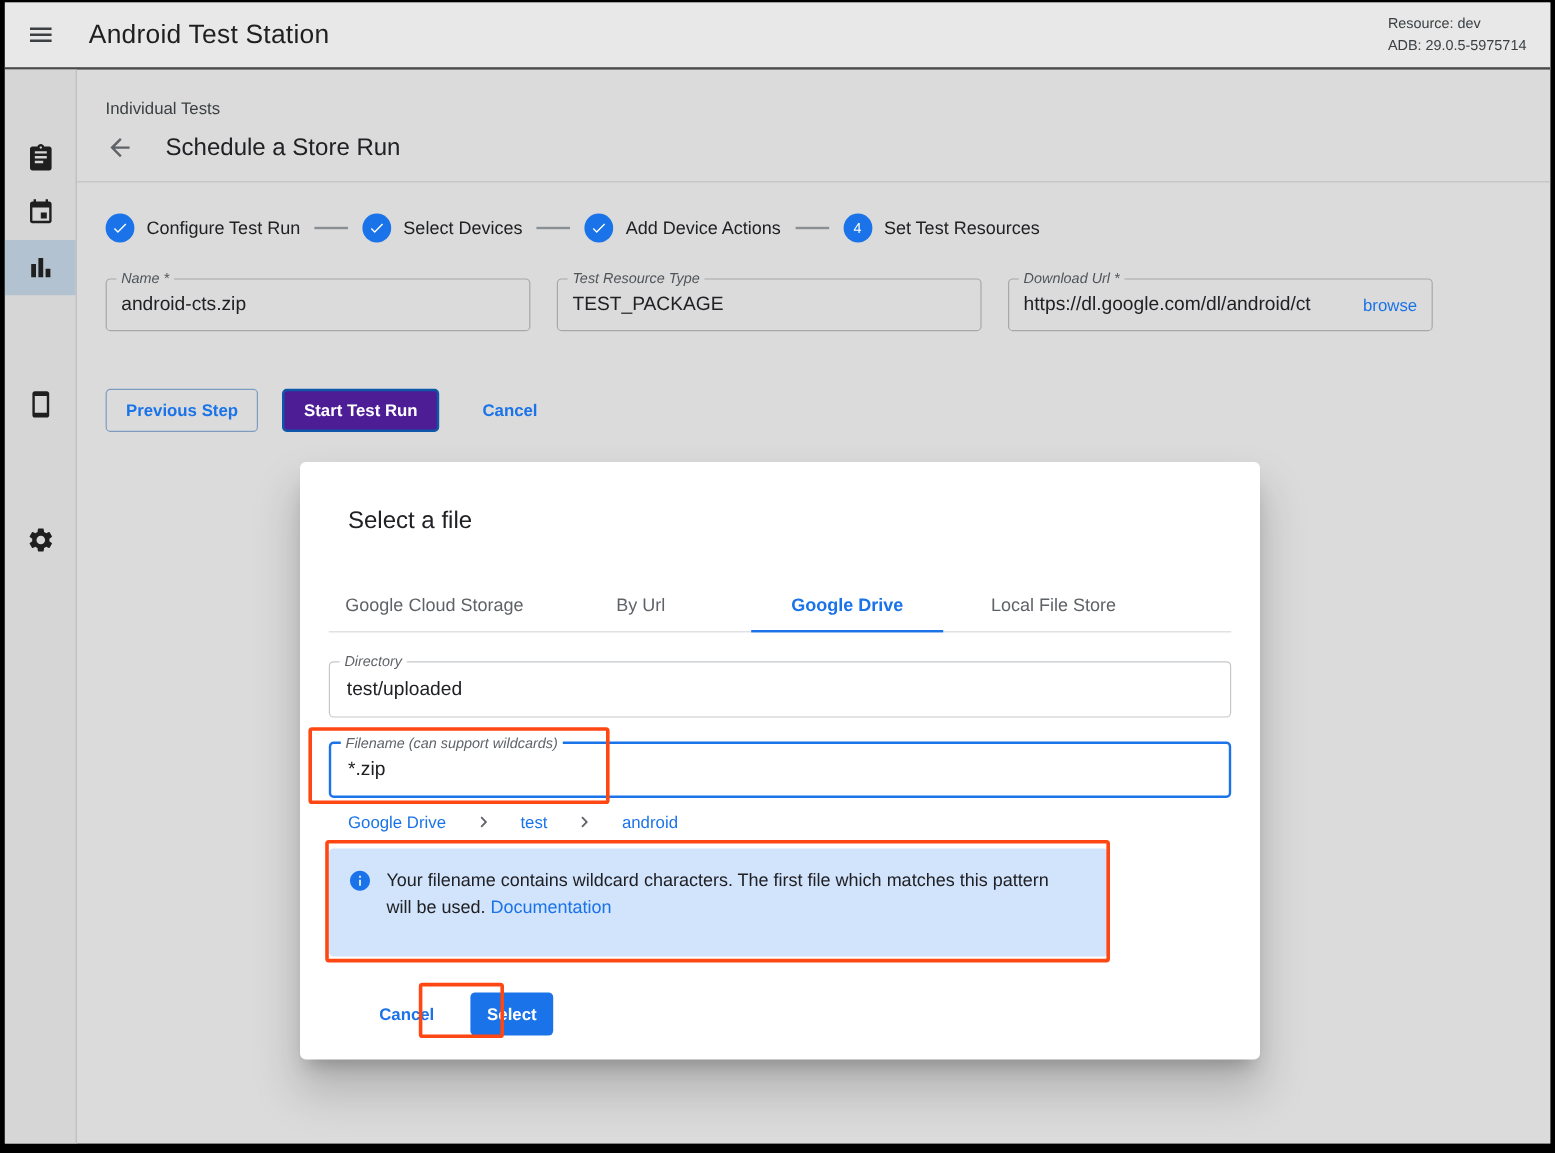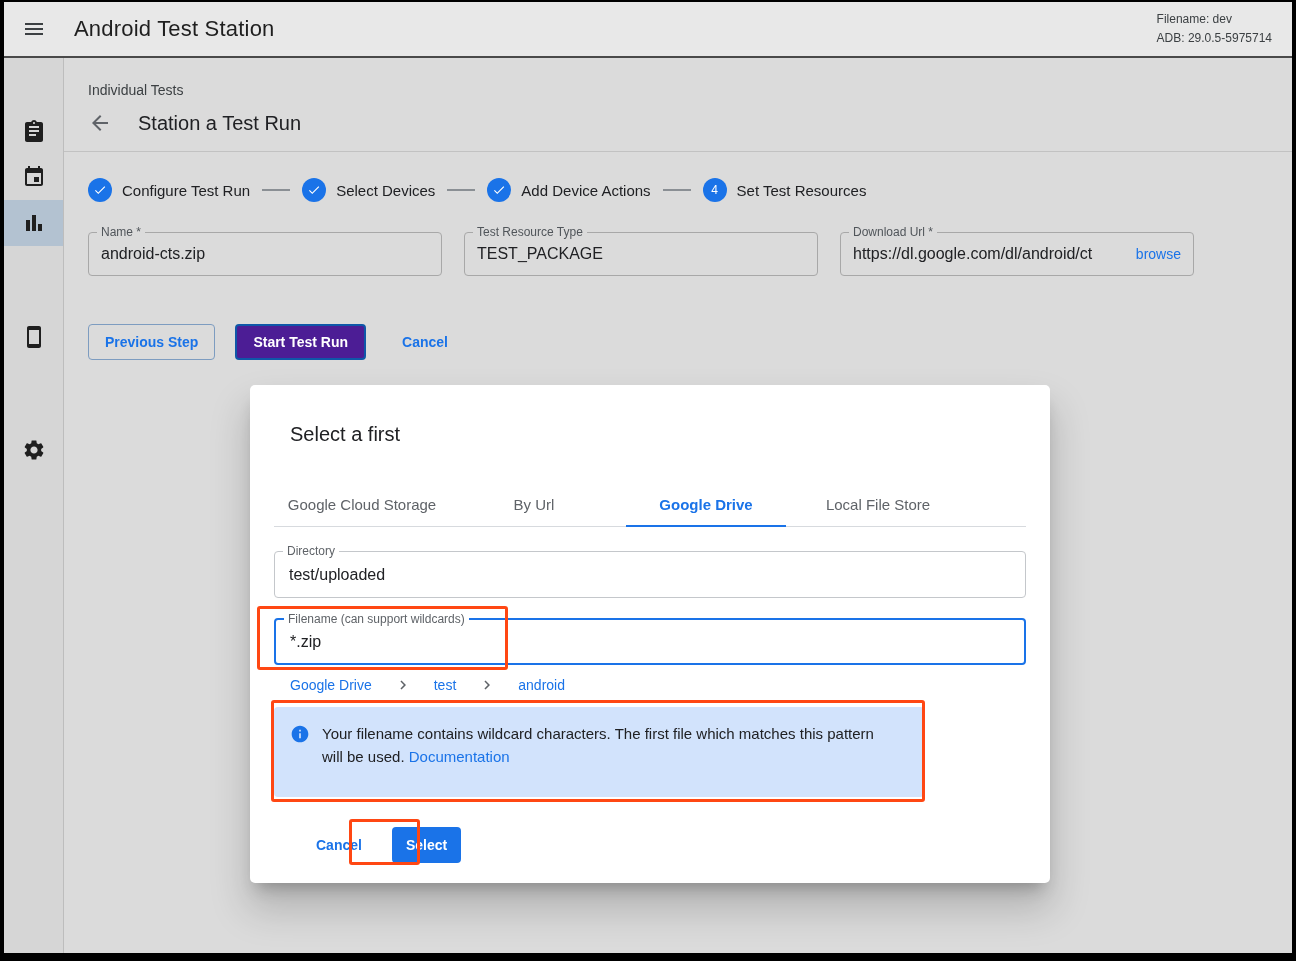--- a/index.html
+++ b/index.html
@@ -35,21 +35,21 @@
   .stepper { display:flex; align-items:center; margin-top:26px; }
   .step { display:flex; align-items:center; }
   .step-circle { width:24px; height:24px; border-radius:50%; background:#1a73e8; color:#fff; display:flex; align-items:center; justify-content:center; font-size:12px; flex:0 0 auto; }
   .step-circle svg { width:14px; height:14px; fill:#fff; }
   .step-label { margin-left:10px; font-size:15px; color:#202124; white-space:nowrap; }
   .step-connector { width:28px; height:2px; background:#8a8f94; margin:0 12px; }
 
   
   .fields { display:flex; gap:22px; margin-top:30px; }
   .field { position:relative; width:354px; height:44px; border:1px solid #a8a8a8; border-radius:4px; background:#dbdbdb; display:flex; align-items:center; padding:0 12px; }
-  .field-label { position:absolute; top:-8px; left:8px; font-size:12px; color:#50555a; background:#dbdbdb; padding:0 4px; white-space:nowrap; }
+  .field-label { position:absolute; top:-8px; left:8px; font-size:12px; color:#50555a; background:#dbdbdb; padding:0 4px; white-space:nowrap;font-style:italic; }
   .field-value { font-size:16px; color:#202124; border:none; outline:none; background:transparent; white-space:nowrap; overflow:hidden; flex:1; min-width:0; font-family:"Liberation Sans", sans-serif; }
   .browse-link { margin-left:8px; flex:0 0 auto; color:#1a73e8; font-size:14px; cursor:pointer; }
 
   
   .actions { display:flex; align-items:center; margin-top:48px; }
   .btn { height:36px; border-radius:4px; font-size:14px; font-weight:700; font-family:"Liberation Sans", sans-serif; cursor:pointer; }
   .btn-outline { padding:0 16px; background:transparent; border:1px solid #7d9cc0; color:#1a73e8; }
   .btn-primary-dark { margin-left:20px; padding:0 16px; background:#4c1d95; border:2px solid #0f57a8; color:#fff; }
   .btn-text { margin-left:36px; background:none; border:none; color:#1a73e8; font-size:14px; font-weight:700; cursor:pointer; font-family:"Liberation Sans", sans-serif; }
 
@@ -96,21 +96,21 @@
   <div class="app">
 
     <div class="header">
       <div class="icon-btn">
         <svg viewBox="0 0 24 24">
             <path d="M3 18h18v-2H3v2zm0-5h18v-2H3v2zm0-7v2h18V6H3z"></path>
           </svg>
       </div>
       <div class="app-title">Android Test Station</div>
       <div class="version-block">
-        <div>Filename: dev</div>
+        <div>Resource: dev</div>
         <div>ADB: 29.0.5-5975714</div>
       </div>
     </div>
 
     <div class="body">
 
       <div class="sidebar">
         <div class="side-item">
           <svg viewBox="0 0 24 24">
               <path d="M19 3h-4.18C14.4 1.84 13.3 1 12 1c-1.3 0-2.4.84-2.82 2H5c-1.1 0-2 .9-2 2v16c0 1.1.9 2 2 2h14c1.1 0 2-.9 2-2V5c0-1.1-.9-2-2-2zm-7 0c.55 0 1 .45 1 1s-.45 1-1 1-1-.45-1-1 .45-1 1-1zm2 14H7v-2h7v2zm3-4H7v-2h10v2zm0-4H7V7h10v2z"></path>
@@ -139,21 +139,21 @@
       </div>
 
       <div class="main">
         <div class="section-label">Individual Tests</div>
         <div class="title-row">
           <div class="back-btn">
             <svg viewBox="0 0 24 24">
                 <path d="M20 11H7.83l5.59-5.59L12 4l-8 8 8 8 1.41-1.41L7.83 13H20v-2z"></path>
               </svg>
           </div>
-          <div class="page-title">Station a Test Run</div>
+          <div class="page-title">Schedule a Store Run</div>
         </div>
         <div class="head-divider"></div>
 
         <div class="stepper">
           <div class="step">
             <div class="step-circle">
                 <svg viewBox="0 0 24 24">
                   <path d="M9 16.2 4.8 12l-1.4 1.4L9 19 21 7l-1.4-1.4z"></path>
                 </svg>
               </div>
@@ -202,21 +202,21 @@
 
         <div class="actions">
           <button class="btn btn-outline">Previous Step</button>
           <button class="btn btn-primary-dark">Start Test Run</button>
           <button class="btn-text">Cancel</button>
         </div>
       </div>
     </div>
 
     <div class="dialog">
-      <div class="dialog-title">Select a first</div>
+      <div class="dialog-title">Select a file</div>
 
       <div class="tabs">
         <div class="tab">Google Cloud Storage</div>
         <div class="tab">By Url</div>
         <div class="tab active">Google Drive</div>
         <div class="tab">Local File Store</div>
       </div>
 
       <div class="dlg-field mt-24">
         <span class="field-label">Directory</span>

